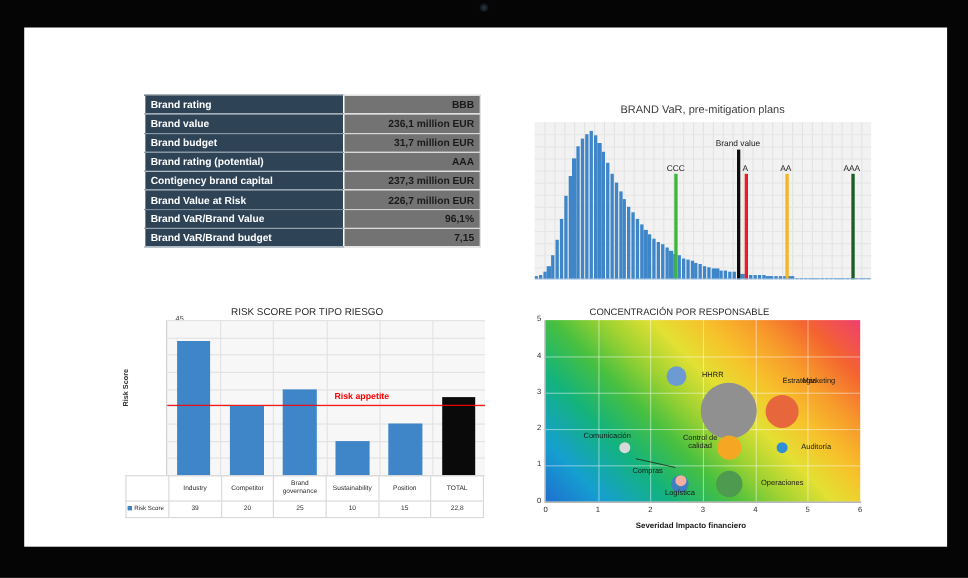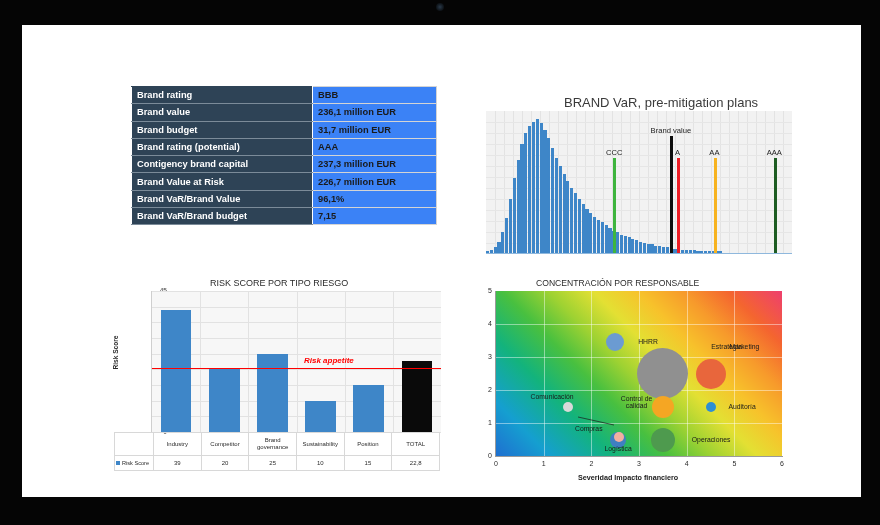--- a/index.html
+++ b/index.html
@@ -8,25 +8,25 @@
   #cam-dot{position:absolute;left:436px;top:3px;width:8px;height:8px;border-radius:50%;
            background:radial-gradient(circle,#2a3a4a 0%,#10161c 60%,#070707 100%);}
   #page{position:absolute;left:22px;top:25px;width:839px;height:472px;background:#ffffff;}
 
   
   #kpi-table{position:absolute;left:109px;top:61px;width:306px;border-collapse:collapse;
              table-layout:fixed;font-size:9.3px;}
   #kpi-table td{height:16.3px;padding:0 5px;border:1px solid #ffffff;font-weight:bold;
                 white-space:nowrap;overflow:hidden;}
   #kpi-table td.k{background:#2e4356;color:#ffffff;width:170px;border-bottom:1px solid #7b8b99;}
-  #kpi-table td.v{background:#3b82f6;color:#1a1a1a;border:1px solid #d4d4d4;}
+  #kpi-table td.v{background:#737373;color:#1a1a1a;border:1px solid #d4d4d4;text-align:right;}
   #kpi-table tr:first-child td.k{border-top:1px solid #2e4356;}
 
   
-  .panel-title{position:absolute;font-size:13px;color:#3a3a3a;white-space:nowrap;}
+  .panel-title{position:absolute;font-size:10px;color:#3a3a3a;white-space:nowrap;}
 
   
   #hist-panel{position:absolute;left:452px;top:61px;width:330px;height:180px;}
   #hist-title{left:90px;top:9px;}
   #hist-plot{position:absolute;left:12px;top:25px;width:306px;height:143px;
              background:#f2f2f2;overflow:hidden;}
   .hgrid-v{position:absolute;top:0;bottom:0;width:1px;background:#e3e3e3;}
   .hgrid-h{position:absolute;left:0;right:0;height:1px;background:#e6e6e6;}
   .hbar{position:absolute;bottom:0;background:#3e86c8;}
   .vmark{position:absolute;bottom:0;width:3px;}
@@ -39,21 +39,21 @@
   #bar-ylabel{position:absolute;left:-16px;top:74px;transform:rotate(-90deg);
               font-size:6.6px;font-weight:bold;color:#2b2b2b;white-space:nowrap;}
   #bar-plot{position:absolute;left:37px;top:16px;width:289px;height:141px;
             background:#f7f7f7;border-left:1px solid #cfcfcf;}
   .bgrid-h{position:absolute;left:0;right:0;height:1px;background:#e2e2e2;}
   .bgrid-v{position:absolute;top:0;bottom:0;width:1px;background:#e2e2e2;}
   .btick{position:absolute;right:292px;font-size:6.6px;color:#3a3a3a;text-align:right;
          width:18px;white-space:nowrap;}
   .bbar{position:absolute;bottom:0;}
   #appetite-line{position:absolute;left:0;right:0;height:1.6px;background:#ff0000;}
-  #appetite-label{position:absolute;font-size:8px;font-weight:bold;color:#ff0000;white-space:nowrap;font-style:italic;}
+  #appetite-label{position:absolute;font-size:8px;font-weight:bold;color:#ff0000;white-space:nowrap;}
   #bar-xtable{position:absolute;left:0;top:157px;width:326px;border-collapse:collapse;
               table-layout:fixed;font-size:6px;color:#2b2b2b;}
   #bar-xtable td{border:1px solid #d8d8d8;text-align:center;padding:1px 0;line-height:1.15;}
   #bar-xtable td.lbl{width:37px;text-align:left;padding-left:1px;font-size:5.6px;white-space:nowrap;}
   #bar-xtable tr.names td{height:20px;vertical-align:middle;}
   #bar-xtable tr.vals td{height:12px;}
   .legend-sq{display:inline-block;width:4px;height:4px;background:#3e86c8;margin-right:2px;
              vertical-align:middle;}
 
   

